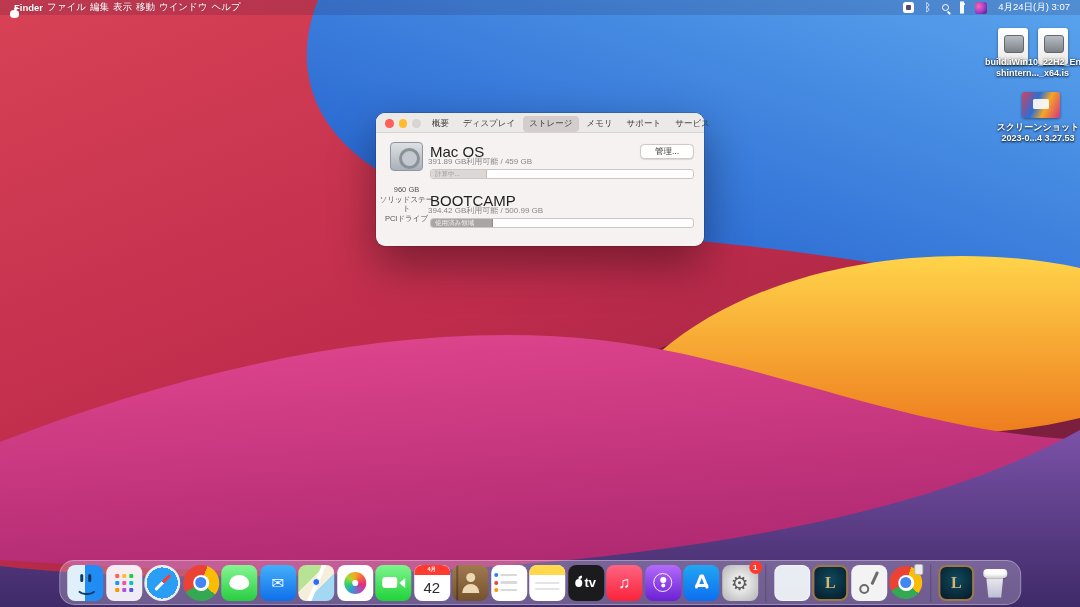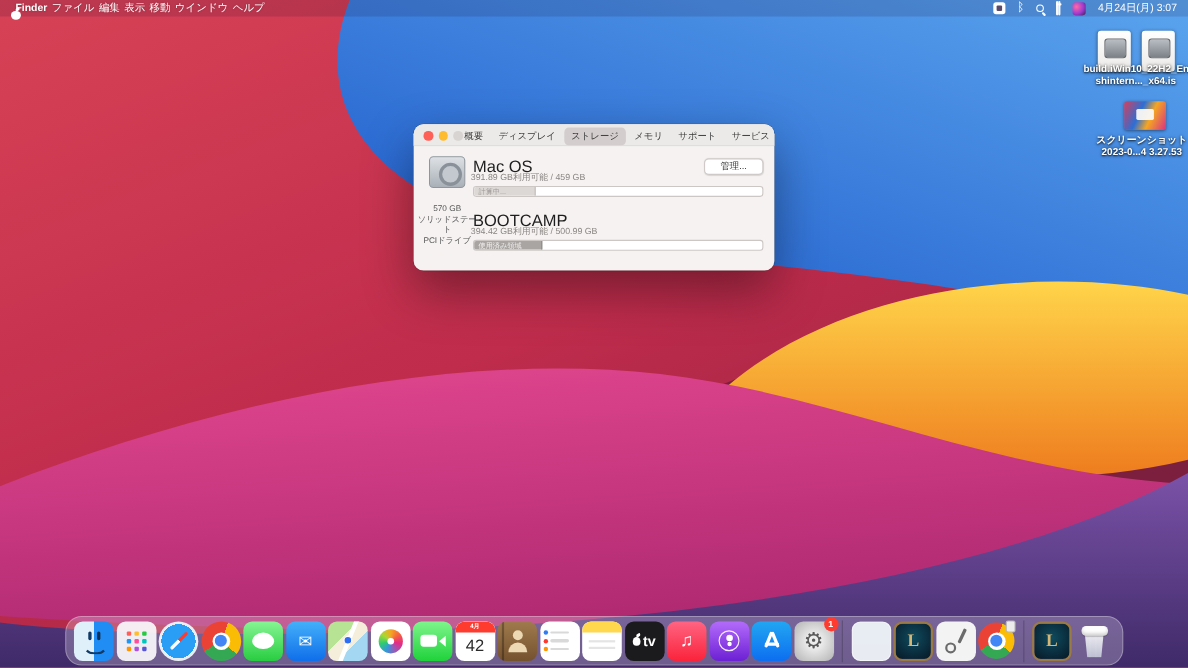--- a/index.html
+++ b/index.html
@@ -51,21 +51,21 @@
   
   .window { position:absolute; left:376px; top:113px; width:328px; height:133px;
     background:#f5f2f1; border-radius:9px; box-shadow:0 18px 45px rgba(0,0,0,.40), 0 0 0 .5px rgba(0,0,0,.25);
     z-index:20; font-size:9px; }
   .titlebar { position:absolute; top:0; left:0; right:0; height:20px; background:#eceae8;
     border-radius:9px 9px 0 0; border-bottom:1px solid #d6d2d0; }
   .lights { position:absolute; left:9px; top:6px; display:flex; gap:5px; }
   .light { width:8.5px; height:8.5px; border-radius:50%; }
   .l-red { background:#fe5f57; } .l-yel { background:#febb2e; } .l-gray { background:#d8d4d2; }
   .tabs { position:absolute; left:50px; right:8px; top:3px; display:flex; gap:2px;
-    justify-content:center; align-items:center; }
+    align-items:center; }
   .tab { font-size:8.5px; color:#3a3a3a; padding:2px 6px; border-radius:4px; white-space:nowrap; }
   .tab.sel { background:#d3cecd; }
   .win-body { position:absolute; top:20px; left:0; right:0; bottom:0; }
   .drive-icon { position:absolute; left:14px; top:9px; width:33px; height:29px;
     background:linear-gradient(#dde1e5,#a9b0b7); border-radius:4px; border:1px solid #8f969d; }
   .drive-icon::after { content:""; position:absolute; left:8px; top:5px; width:15px; height:15px;
     border:3px solid #8a9199; border-radius:50%; background:#c3c9cf; }
   .disk-name { position:absolute; left:54px; font-size:15px; color:#1e1e1e; }
   .disk-usage { position:absolute; left:52px; font-size:8px; color:#8a8684; }
   .manage-btn { position:absolute; right:10px; top:11px; width:54px; height:15px;
@@ -277,21 +277,21 @@
     </div>
     <div class="win-body">
       <div class="drive-icon"></div>
       <div class="disk-name" style="top:10px;">Mac OS</div>
       <div class="disk-usage" style="top:23px;">391.89 GB利用可能 / 459 GB</div>
       <div class="manage-btn">管理...</div>
       <div class="bar" style="top:36px;">
         <div class="bar-seg seg-calc">計算中...</div>
       </div>
       <div class="device-label">
-        <div>570 GB</div>
+        <div>960 GB</div>
         <div>ソリッドステート</div>
         <div>PCIドライブ</div>
       </div>
       <div class="disk-name" style="top:59px;">BOOTCAMP</div>
       <div class="disk-usage" style="top:72px;">394.42 GB利用可能 / 500.99 GB</div>
       <div class="bar" style="top:85px;">
         <div class="bar-seg seg-used">使用済み領域</div>
       </div>
     </div>
   </div>

